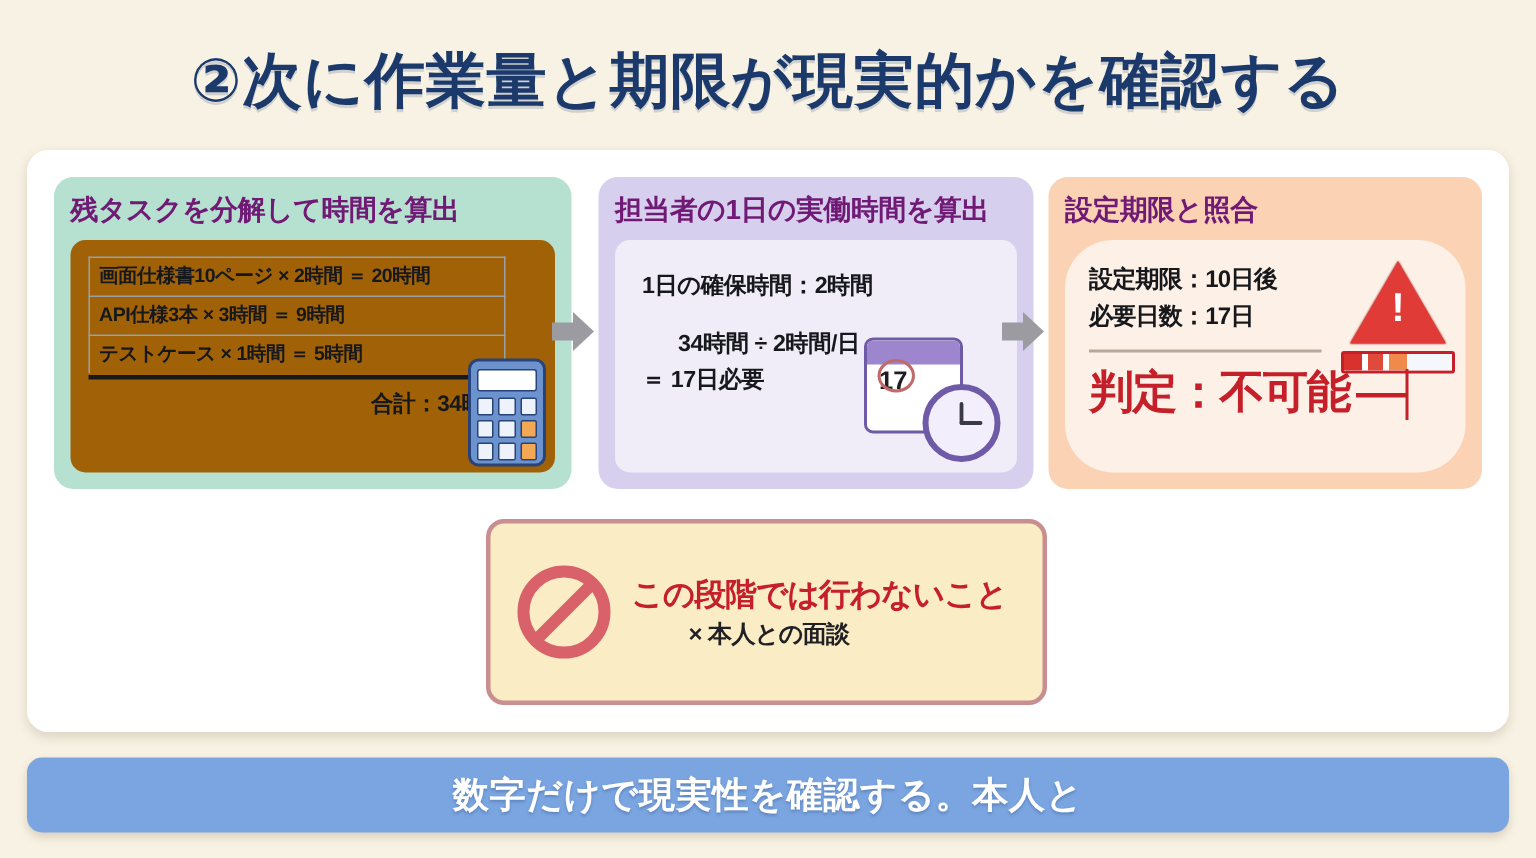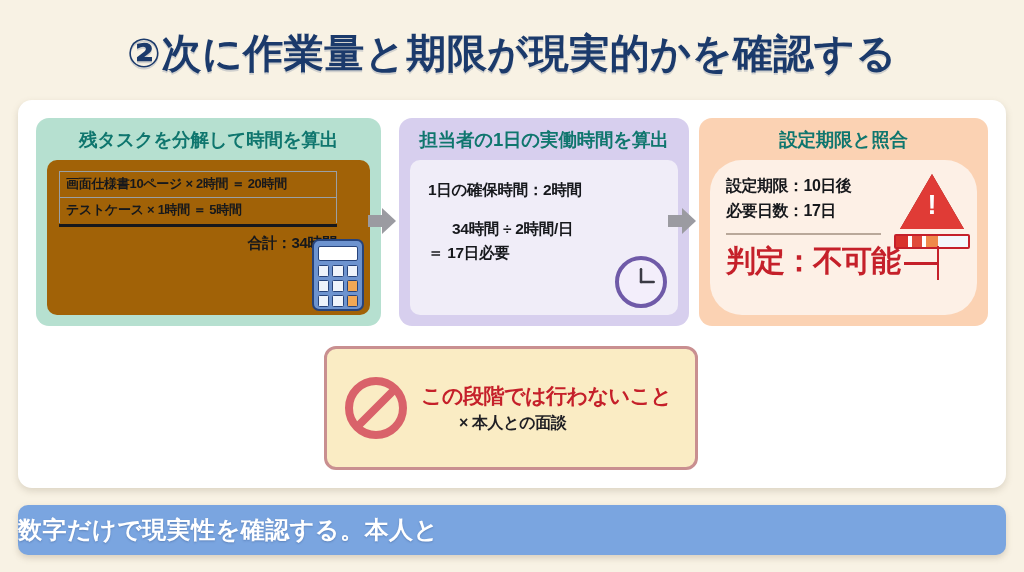--- a/index.html
+++ b/index.html
@@ -49,24 +49,23 @@
 
   .panel {
     position: absolute;
     top: 0;
     height: 208px;
     border-radius: 13px;
     padding: 10px 11px 11px 11px;
   }
 
   .panel-title {
-    text-align: center;
     font-size: 18.5px;
     font-weight: 700;
-    color: #0f766e;
+    color: #701a75;
     line-height: 1.25;
     white-space: nowrap;
     letter-spacing: -0.2px;
   }
 
   .panel-body {
     position: relative;
     margin-top: 9px;
     height: 155px;
     border-radius: 10px;
@@ -251,21 +250,21 @@
   }
 
   
   #banner {
     position: absolute;
     left: 18px; top: 505px;
     width: 988px; height: 50px;
     background: #7aa5e0;
     border-radius: 10px;
     box-shadow: 0 3px 6px rgba(120,105,80,0.25);
-    display: flex; align-items: center; justify-content: flex-start;
+    display: flex; align-items: center; justify-content: center;
   }
   #banner span {
     color: #ffffff; font-size: 24px; font-weight: 700;
     letter-spacing: 0.5px; white-space: nowrap;
     text-shadow: 0 1px 2px rgba(40,70,120,0.35);
   }
 </style>
 </head>
 <body>
 
@@ -275,20 +274,21 @@
 
   <div id="card">
 
     <div id="panels">
 
       <div class="panel" id="panel1">
         <div class="panel-title">残タスクを分解して時間を算出</div>
         <div class="panel-body">
           <div class="rowlist">
             <div class="row">画面仕様書10ページ × 2時間 ＝ 20時間</div>
+            <div class="row">API仕様3本 × 3時間 ＝ 9時間</div>
             <div class="row">テストケース × 1時間 ＝ 5時間</div>
             <div class="thickrule"></div>
           </div>
           <div class="total-line">合計：34時間</div>
 
           <div class="calc">
             <div class="screen"></div>
             <div class="keys">
               <div class="key"></div>
               <div class="key"></div>
@@ -310,20 +310,27 @@
       </div>
 
       <div class="panel" id="panel2">
         <div class="panel-title">担当者の1日の実働時間を算出</div>
         <div class="panel-body">
           <div class="p2line">1日の確保時間：2時間</div>
           <div class="p2line gap">34時間 ÷ 2時間/日</div>
           <div class="p2line tight">＝ 17日必要</div>
 
           <div class="calclock">
+            <div class="cal">
+              <div class="hdr"></div>
+              <div class="num">17</div>
+              <svg class="ring" viewBox="0 0 40 40">
+                <ellipse cx="20" cy="20" rx="17" ry="15" fill="none" stroke="#c06a6a" stroke-width="3"></ellipse>
+              </svg>
+            </div>
             <div class="pin l" style="left:16px; top:6px;"></div>
             <div class="pin r" style="right:30px; top:6px;"></div>
             <div class="clock">
               <svg viewBox="0 0 52 52" width="44" height="44" style="display:block;margin:0 auto;">
                 <line x1="26" y1="26" x2="26" y2="11" stroke="#3a3a44" stroke-width="3" stroke-linecap="round"></line>
                 <line x1="26" y1="26" x2="41" y2="26" stroke="#3a3a44" stroke-width="3" stroke-linecap="round"></line>
               </svg>
             </div>
           </div>
         </div>

